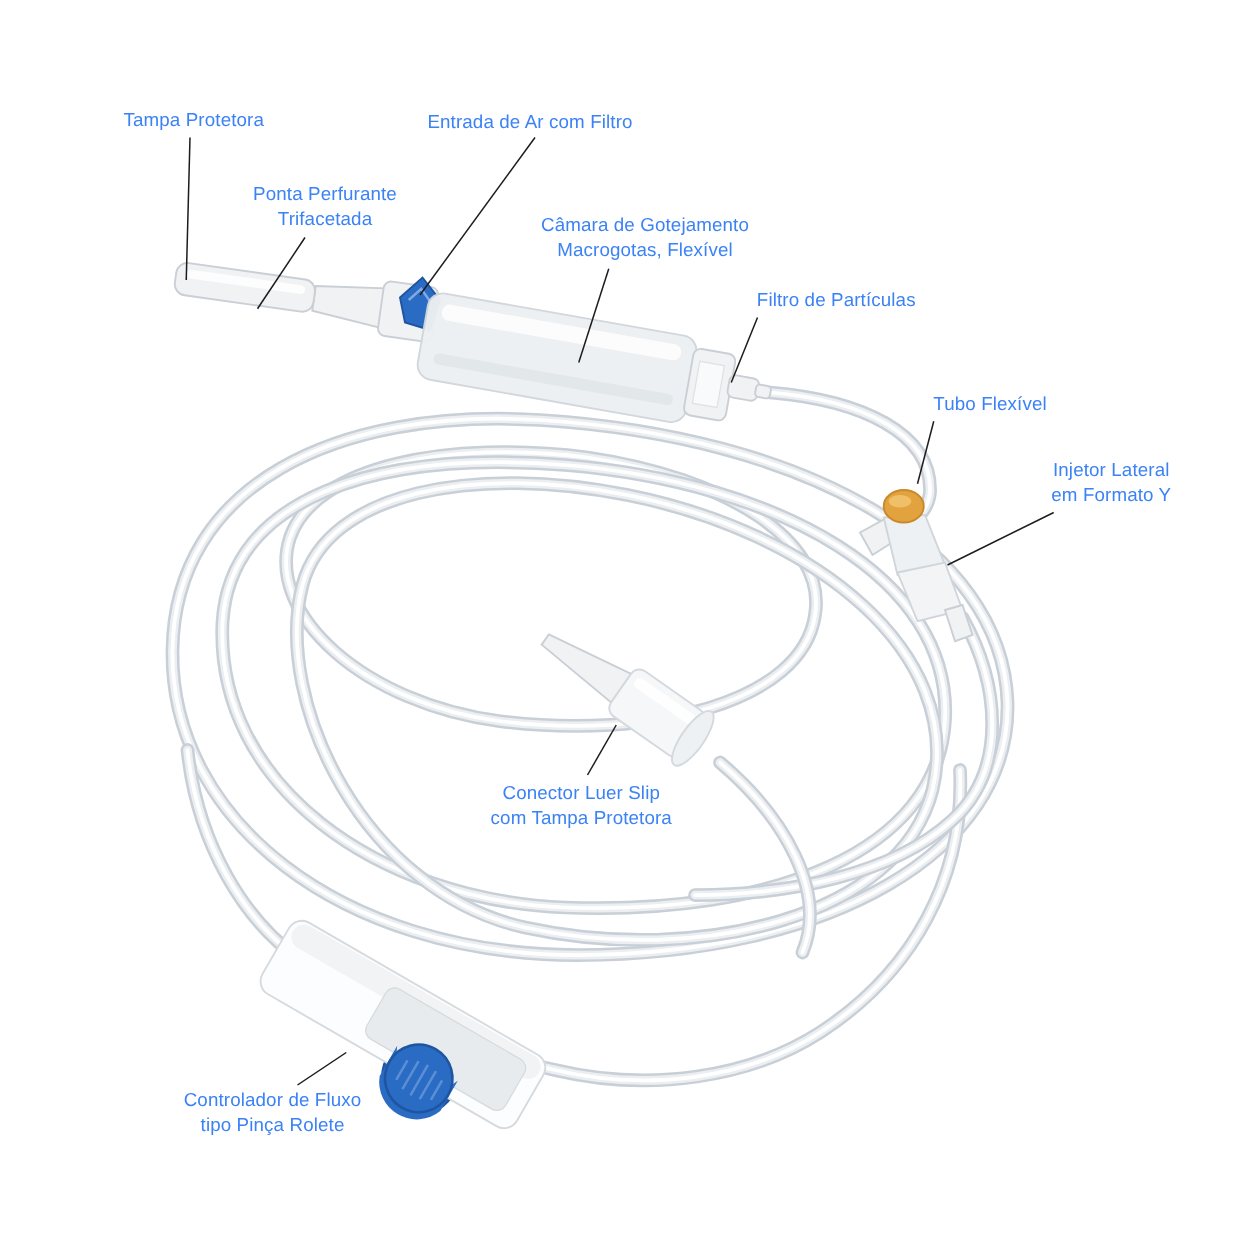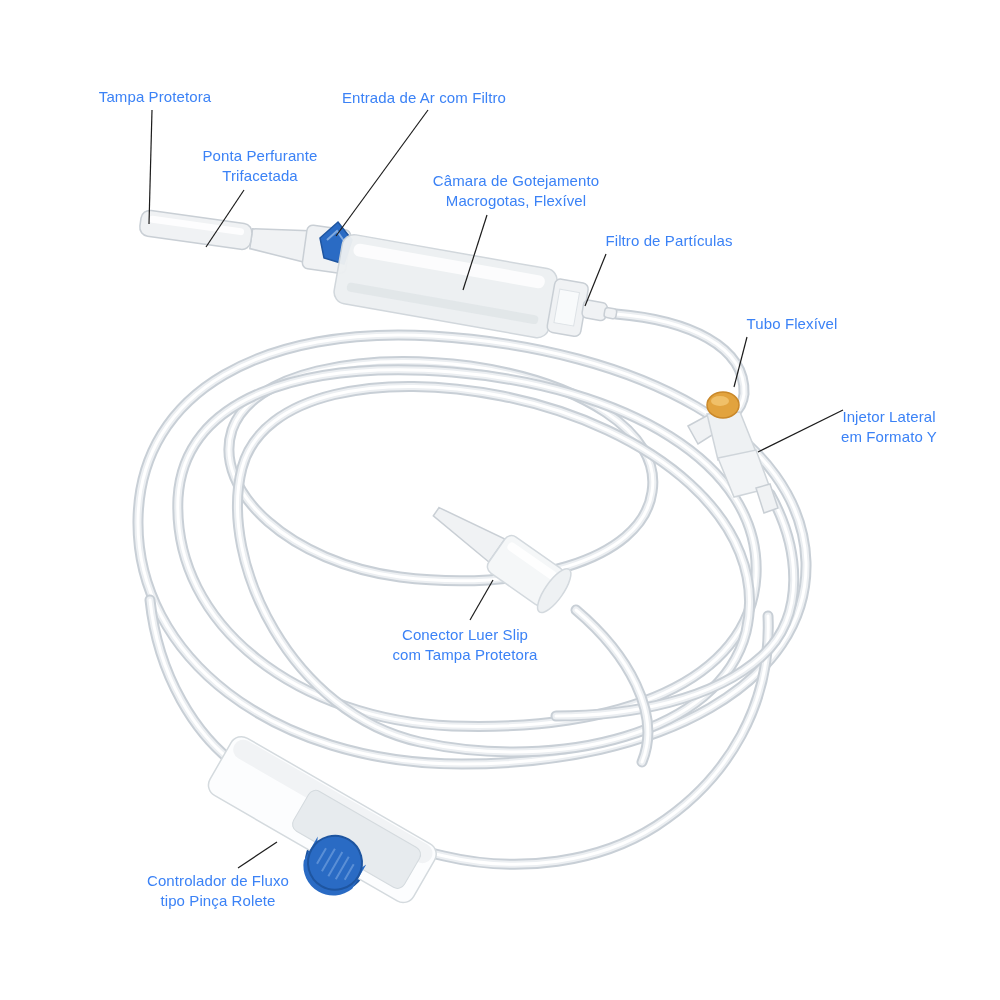--- a/index.html
+++ b/index.html
@@ -150,20 +150,20 @@
   </svg>
 
   <div class="label" style="left:155px; top:87px;">Tampa Protetora</div>
   <div class="label" style="left:424px; top:88px;">Entrada de Ar com Filtro</div>
   <div class="label" style="left:516px; top:171px;">Câmara de Gotejamento
 Macrogotas, Flexível</div>
   <div class="label" style="left:260px; top:146px;">Ponta Perfurante
 Trifacetada</div>
   <div class="label" style="left:625px; top:231px;margin-left:44px;">Filtro de Partículas</div>
   <div class="label" style="left:763px; top:314px;margin-left:29px;">Tubo Flexível</div>
-  <div class="label" style="left:889px; top:367px;margin-top:40px;">Injetor Lateral
+  <div class="label" style="left:889px; top:367px;">Injetor Lateral
 em Formato Y</div>
   <div class="label" style="left:465px; top:625px;">Conector Luer Slip
 com Tampa Protetora</div>
   <div class="label" style="left:218px; top:871px;">Controlador de Fluxo
 tipo Pinça Rolete</div>
 
 </div>
 
 </body></html>

